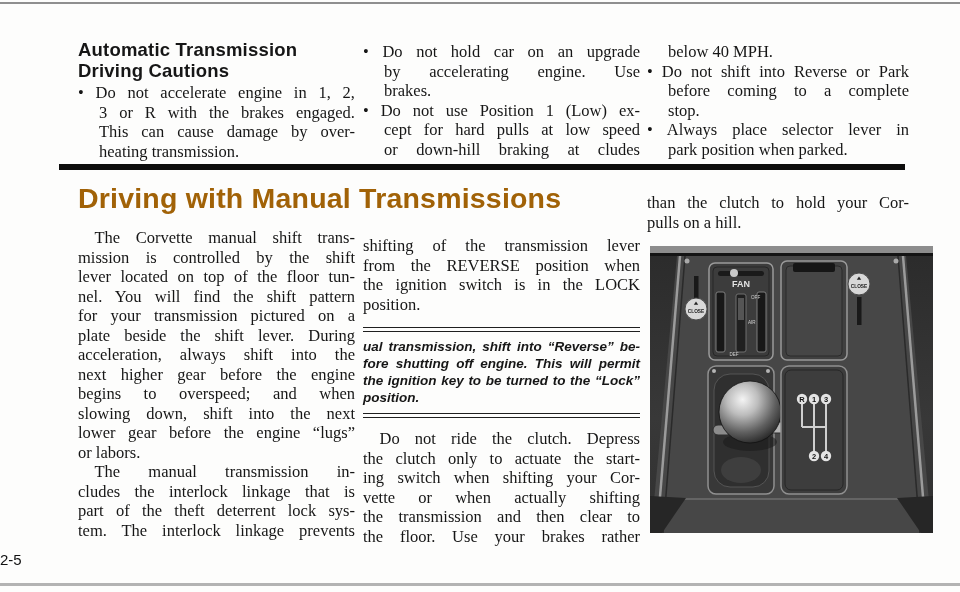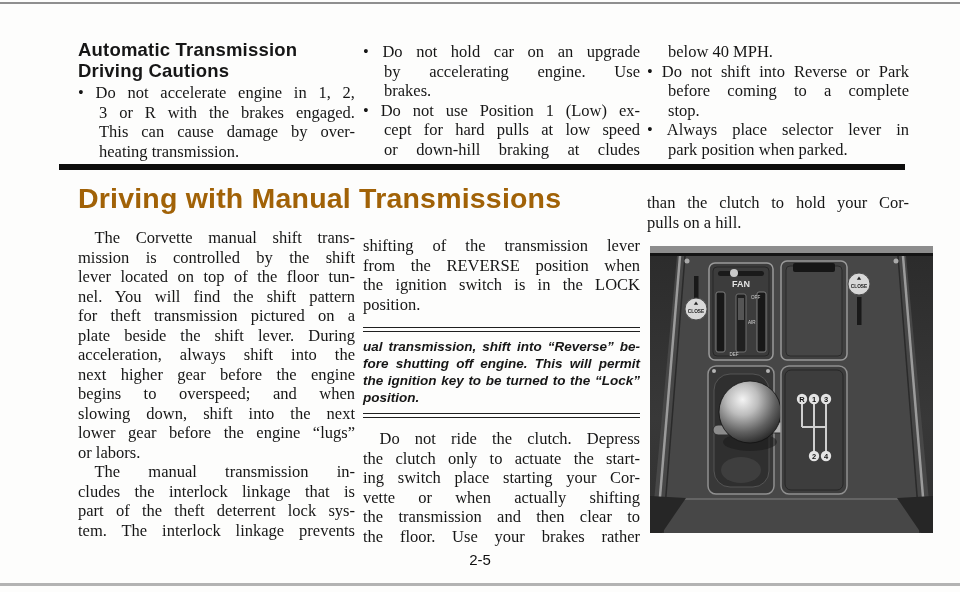--- a/index.html
+++ b/index.html
@@ -22,21 +22,21 @@
   .rule{position:absolute;left:59px;top:164px;width:846px;height:6px;background:#0d0d0d;}
   .main-title{position:absolute;left:78px;top:182px;font-family:"Liberation Sans",sans-serif;
               font-weight:bold;font-size:28.5px;letter-spacing:.2px;color:#a16207;white-space:nowrap;}
 
   .note-wrap{margin-top:13px;margin-bottom:11px;}
   .dbl{height:3px;border-top:1.5px solid #1f1f1f;border-bottom:1px solid #1f1f1f;}
   .note-body{font-family:"Liberation Sans",sans-serif;font-weight:bold;font-style:italic;
              font-size:13.5px;line-height:17px;padding:6px 0 7px;}
 
   .photo{position:absolute;left:650px;top:246px;width:283px;height:287px;}
-  .pagenum{position:absolute;left:0;right:0;top:551px;text-align:center;
+  .pagenum{position:absolute;left:0;right:0;top:551px;
            font-family:"Liberation Sans",sans-serif;font-size:15px;color:#111;}
   svg text{font-family:"Liberation Sans",sans-serif;}
 </style>
 </head>
 <body>
 
 <div class="page">
   <div class="edge-top"></div>
   <div class="edge-bottom"></div>
 
@@ -90,21 +90,21 @@
   <div class="rule"></div>
   <div class="main-title">Driving with Manual Transmissions</div>
 
   <div class="col" style="left:78px;top:228px;width:277px;">
     <div>
         <div class="para plain">
           <div class="ln"> The Corvette manual shift trans-</div>
           <div class="ln">mission is controlled by the shift</div>
           <div class="ln">lever located on top of the floor tun-</div>
           <div class="ln">nel. You will find the shift pattern</div>
-          <div class="ln">for theft transmission pictured on a</div>
+          <div class="ln">for your transmission pictured on a</div>
           <div class="ln">plate beside the shift lever. During</div>
           <div class="ln">acceleration, always shift into the</div>
           <div class="ln">next higher gear before the engine</div>
           <div class="ln">begins to overspeed; and when</div>
           <div class="ln">slowing down, shift into the next</div>
           <div class="ln">lower gear before the engine “lugs”</div>
           <div class="ln">or labors.</div>
         </div>
         <div class="para plain flush">
           <div class="ln"> The manual transmission in-</div>
@@ -133,21 +133,21 @@
             <div class="ln">the ignition key to be turned to the “Lock”</div>
             <div class="ln">position.</div>
           </div>
         </div>
       <div class="dbl"></div>
     </div>
     <div>
         <div class="para plain flush">
           <div class="ln"> Do not ride the clutch. Depress</div>
           <div class="ln">the clutch only to actuate the start-</div>
-          <div class="ln">ing switch place starting your Cor-</div>
+          <div class="ln">ing switch when shifting your Cor-</div>
           <div class="ln">vette or when actually shifting</div>
           <div class="ln">the transmission and then clear to</div>
           <div class="ln">the floor. Use your brakes rather</div>
         </div>
       </div>
   </div>
 
   <div class="col" style="left:647px;top:193px;width:262px;">
     <div>
         <div class="para plain">

